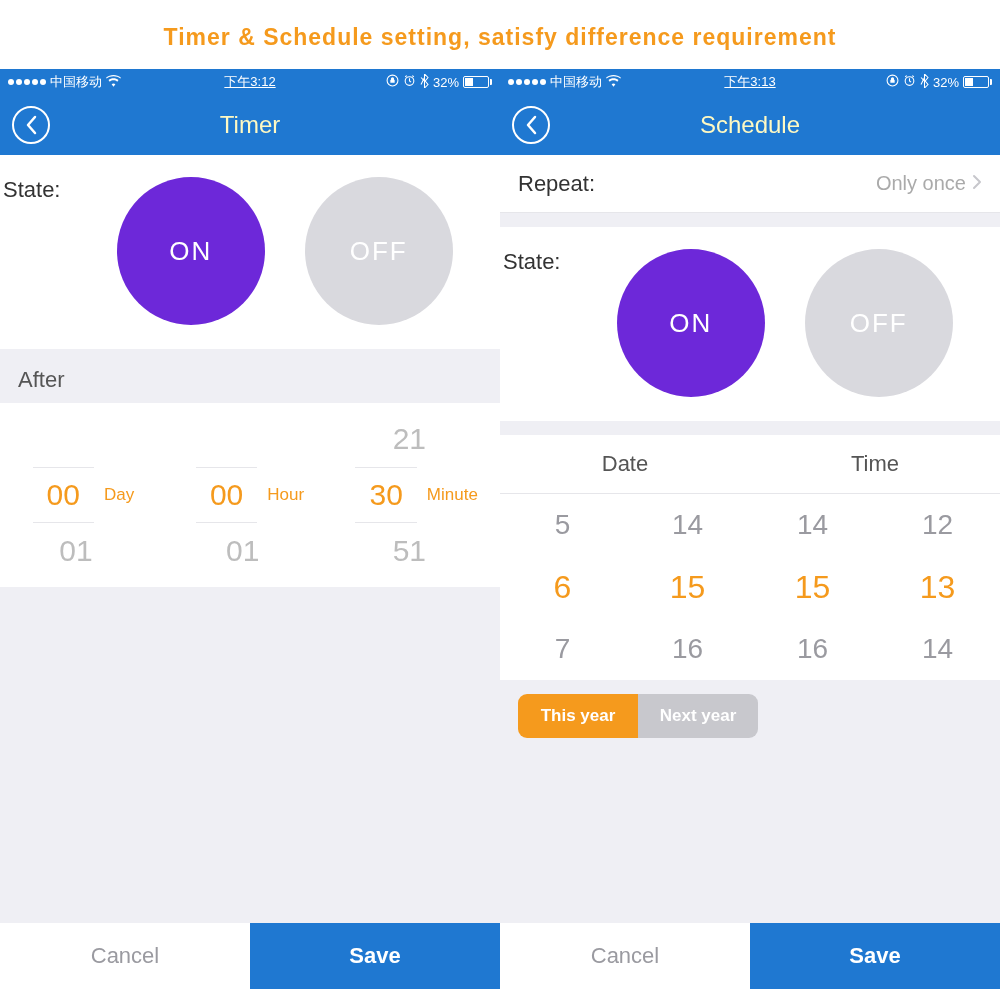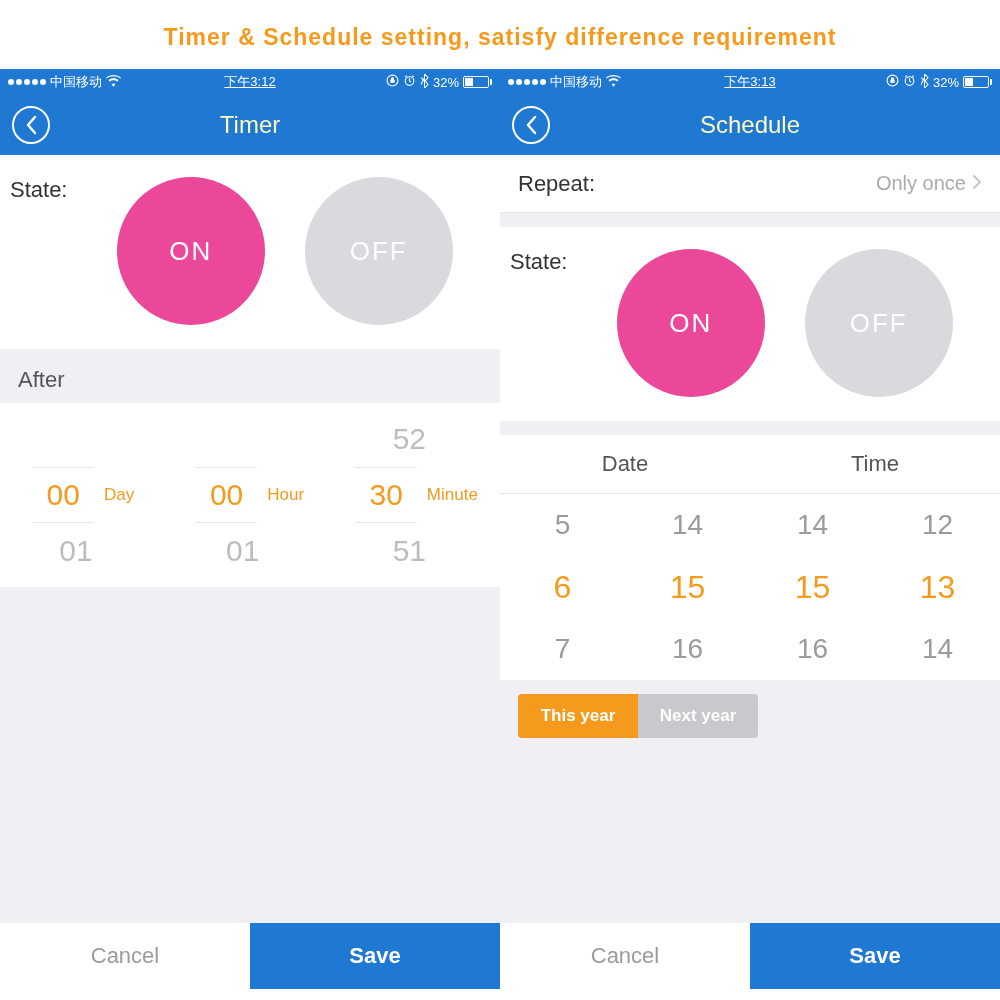--- a/index.html
+++ b/index.html
@@ -97,41 +97,41 @@
     align-items: center;
     font-size: 22px;
     color: #333;
     border-bottom: 1px solid #e6e6ea;
   }
   .row .label { flex: 0 0 auto; }
   .row .value { margin-left: auto; color: #aaa; font-size: 20px; display: flex; align-items: center; gap: 6px;}
   .chevron { color: #c7c7cc; }
 
   .state-row {
-    padding: 12px 10px 24px;
+    padding: 12px 3px 24px;
     display: flex;
     align-items: center;
     gap: 12px;
   }
   .state-row .label { font-size: 22px; color: #333; align-self: flex-start; padding-top: 10px;}
   .circles {
     flex: 1;
     display: flex;
     justify-content: center;
     gap: 40px;
     padding-top: 10px;
   }
   .circle {
     width: 148px; height: 148px;
     border-radius: 50%;
     display: flex; align-items: center; justify-content: center;
     font-size: 26px; letter-spacing: 2px;
     color: #fff;
   }
-  .circle.on  { background: #ec4899; }
+  .circle.on  { background: #6d28d9; }
   .circle.off { background: #d9d9de; }
 
   .section-header {
     padding: 18px 18px 10px;
     font-size: 22px;
     color: #555;
   }
 
   
   .timer-picker {
@@ -177,21 +177,21 @@
     display: flex; align-items: center; justify-content: center;
     color: #9a9aa0;
   }
   .sp-cell.sel { color: #f59a1d; font-size: 32px; }
 
   
   .year-seg {
     display: flex;
     margin: 14px 18px 0;
     width: 240px;
-    border-radius: 4px;
+    border-radius: 9px;
     overflow: hidden;
     font-size: 17px;
     font-weight: 600;
     align-items: flex-end;
   }
   .year-seg div {
     flex: 1; text-align: center; padding: 12px 0; color: #fff;
   }
   .year-seg .this { background: #f59a1d; }
   .year-seg .next { background: #c8c8cd; }
@@ -309,21 +309,21 @@
               <span class="num">00</span>
               <span class="unit">Hour</span>
             </div>
           <div class="tp-cell fade">
               <span class="num">01</span>
               <span class="unit">.</span>
             </div>
         </div>
         <div class="tp-col">
           <div class="tp-cell fade">
-              <span class="num">52</span>
+              <span class="num">21</span>
               <span class="unit">.</span>
             </div>
           <div class="tp-cell sel">
               <span class="num">30</span>
               <span class="unit">Minute</span>
             </div>
           <div class="tp-cell fade">
               <span class="num">51</span>
               <span class="unit">.</span>
             </div>

